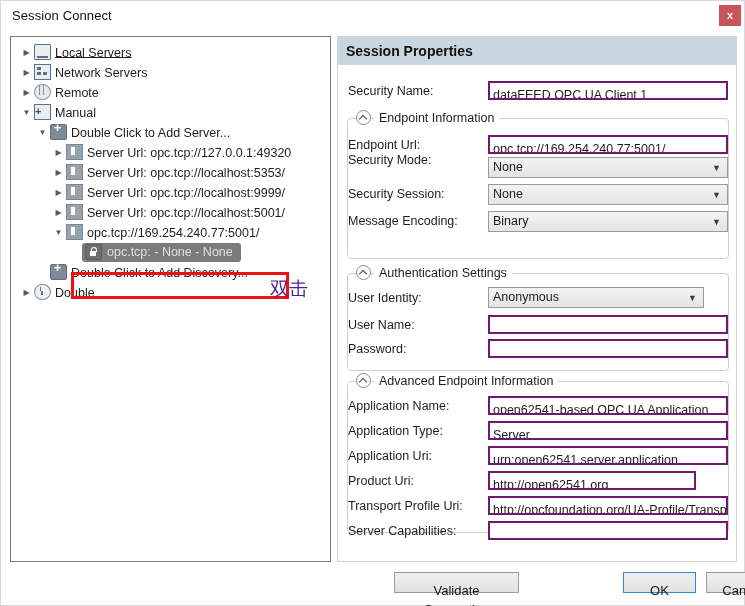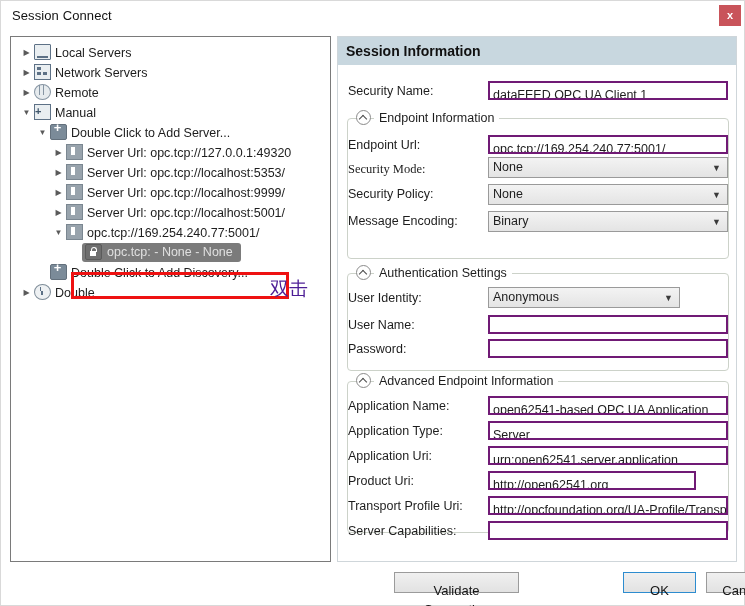--- a/index.html
+++ b/index.html
@@ -357,77 +357,77 @@
 
 <div id="window">
 
   <div id="titlebar">
     <div id="title-text">Session Connect</div>
     <button id="close-btn">x</button>
   </div>
 
   <div id="tree-panel">
     <div id="tree-body">
-        <div class="tnode" style="padding-left: 8px; top: 5px; position: absolute;"><span class="twist">▶</span><span><span class="tico ico-monitor"></span><span class="tlabel">Local Servers</span></span></div>
+        <div class="tnode" style="padding-left: 8px; top: 5px; position: absolute; text-decoration: underline;"><span class="twist">▶</span><span><span class="tico ico-monitor"></span><span class="tlabel">Local Servers</span></span></div>
         <div class="tnode" style="padding-left: 8px; top: 25px; position: absolute;"><span class="twist">▶</span><span><span class="tico ico-network"></span><span class="tlabel">Network Servers</span></span></div>
         <div class="tnode" style="padding-left: 8px; top: 45px; position: absolute;"><span class="twist">▶</span><span><span class="tico ico-globe"></span><span class="tlabel">Remote</span></span></div>
         <div class="tnode" style="padding-left: 8px; top: 65px; position: absolute;"><span class="twist">▼</span><span><span class="tico ico-manual"></span><span class="tlabel">Manual</span></span></div>
         <div class="tnode" style="padding-left: 24px; top: 85px; position: absolute;"><span class="twist">▼</span><span><span class="tico ico-plus"></span><span class="tlabel">Double Click to Add Server...</span></span></div>
         <div class="tnode" style="padding-left: 40px; top: 105px; position: absolute;"><span class="twist">▶</span><span><span class="tico ico-server"></span><span class="tlabel">Server Url: opc.tcp://127.0.0.1:49320</span></span></div>
         <div class="tnode" style="padding-left: 40px; top: 125px; position: absolute;"><span class="twist">▶</span><span><span class="tico ico-server"></span><span class="tlabel">Server Url: opc.tcp://localhost:5353/</span></span></div>
         <div class="tnode" style="padding-left: 40px; top: 145px; position: absolute;"><span class="twist">▶</span><span><span class="tico ico-server"></span><span class="tlabel">Server Url: opc.tcp://localhost:9999/</span></span></div>
         <div class="tnode" style="padding-left: 40px; top: 165px; position: absolute;"><span class="twist">▶</span><span><span class="tico ico-server"></span><span class="tlabel">Server Url: opc.tcp://localhost:5001/</span></span></div>
         <div class="tnode" style="padding-left: 40px; top: 185px; position: absolute;"><span class="twist">▼</span><span><span class="tico ico-server"></span><span class="tlabel">opc.tcp://169.254.240.77:5001/</span></span></div>
         <div class="tnode" style="padding-left: 56px; top: 205px; position: absolute;"><span class="twist empty">&nbsp;</span><span class="selrow"><span class="tico ico-lock"></span><span class="tlabel">opc.tcp: - None - None</span></span></div>
         <div class="tnode" style="padding-left: 24px; top: 225px; position: absolute;"><span class="twist empty">&nbsp;</span><span><span class="tico ico-plus"></span><span class="tlabel">Double Click to Add Discovery...</span></span></div>
         <div class="tnode" style="padding-left: 8px; top: 245px; position: absolute;"><span class="twist">▶</span><span><span class="tico ico-recent"></span><span class="tlabel">Double</span></span></div>
       </div>
     <div id="red-box"></div>
     <div id="annot-cn">双击</div>
   </div>
 
   <div id="props-panel">
-    <div id="props-header">Session Information</div>
+    <div id="props-header">Session Properties</div>
 
     <div class="field-label" style="left:10px; top:47px;">Security Name:</div>
     <div class="txtbox" style="left:150px; top:44px; width:240px;">dataFEED OPC UA Client 1</div>
 
     <div class="groupbox" style="left:9px; top:81px; width:382px; height:141px;">
       <div class="group-chevron"></div>
       <div class="group-title" style="left:26px;">Endpoint Information</div>
     </div>
 
     <div class="field-label" style="left:10px; top:101px;">Endpoint Url:</div>
     <div class="txtbox" style="left:150px; top:98px; width:240px;">opc.tcp://169.254.240.77:5001/</div>
 
-    <div class="field-label" style="left:10px; top:125px;font-family:Liberation Serif, serif;">Security Mode:</div>
+    <div class="field-label" style="left:10px; top:116px;">Security Mode:</div>
     <div class="combo" style="left:150px; top:120px; width:240px;">
       <span>None</span>
       <span class="carat">▼</span>
     </div>
 
-    <div class="field-label" style="left:10px; top:150px;">Security Policy:</div>
+    <div class="field-label" style="left:10px; top:150px;">Security Session:</div>
     <div class="combo" style="left:150px; top:147px; width:240px;">
       <span>None</span>
       <span class="carat">▼</span>
     </div>
 
     <div class="field-label" style="left:10px; top:177px;">Message Encoding:</div>
     <div class="combo" style="left:150px; top:174px; width:240px;">
       <span>Binary</span>
       <span class="carat">▼</span>
     </div>
 
     <div class="groupbox" style="left:9px; top:236px; width:382px; height:98px;">
       <div class="group-chevron"></div>
       <div class="group-title" style="left:26px;">Authentication Settings</div>
     </div>
 
     <div class="field-label" style="left:10px; top:254px;">User Identity:</div>
-    <div class="combo" style="left:150px; top:250px; width:192px;">
+    <div class="combo" style="left:150px; top:250px; width:216px;">
       <span>Anonymous</span>
       <span class="carat">▼</span>
     </div>
 
     <div class="field-label" style="left:10px; top:281px;">User Name:</div>
     <div class="txtbox" style="left:150px; top:278px; width:240px;"></div>
 
     <div class="field-label" style="left:10px; top:305px;">Password:</div>
     <div class="txtbox" style="left:150px; top:302px; width:240px;"></div>
 

